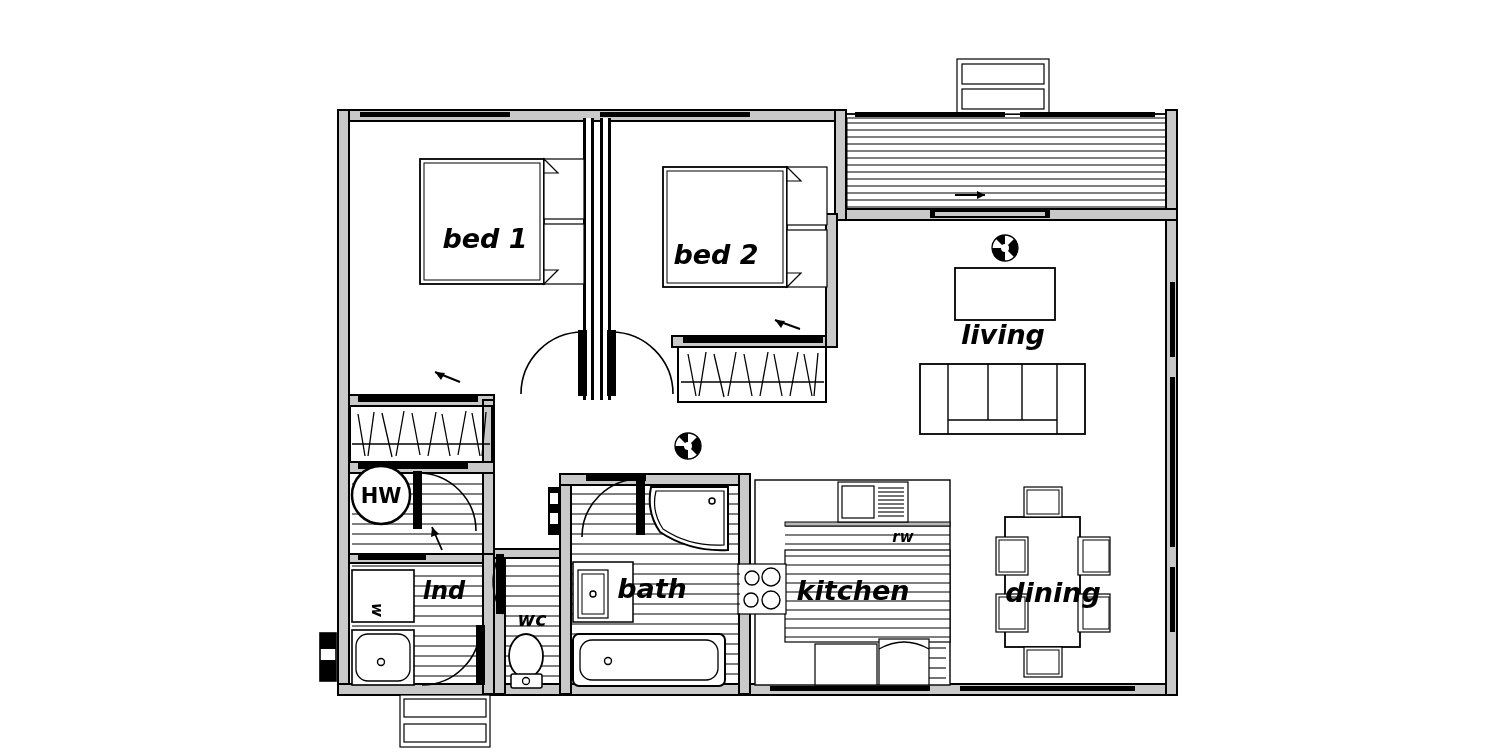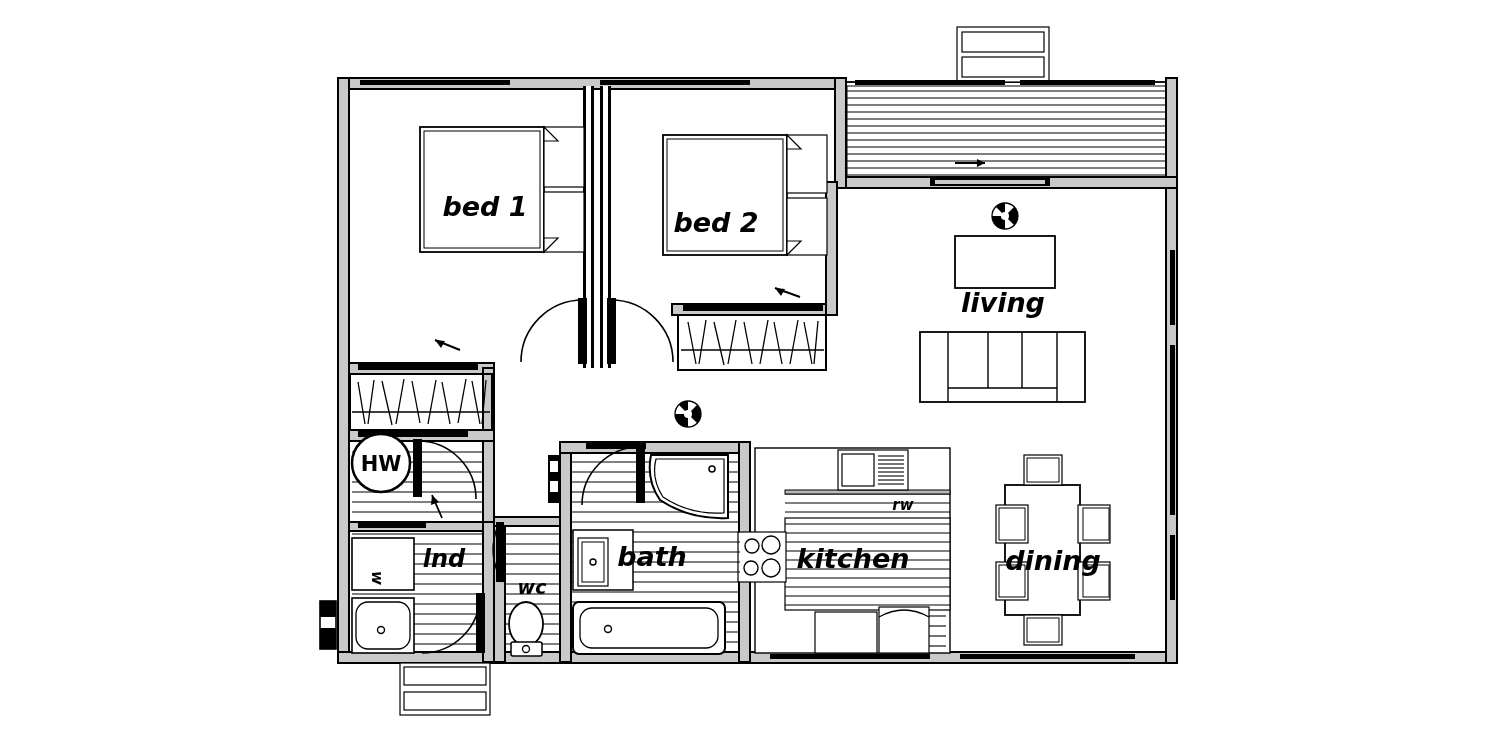--- a/index.html
+++ b/index.html
@@ -10,20 +10,21 @@
     width: 1500px;
     height: 752px;
     overflow: hidden;
     font-family: "Liberation Sans", sans-serif;
   }
   #plan-root {
     position: relative;
     width: 1500px;
     height: 630px;
     background: #ffffff;
+    margin-top: 32px;
   }
   svg#floorplan {
     display: block;
     width: 1500px;
     height: 752px;
   }
   .wall-fill   { fill: #c9c9c9; stroke: #000000; stroke-width: 2; }
   .wall-solid  { fill: #000000; stroke: none; }
   .room-line   { fill: none; stroke: #000000; stroke-width: 2; }
   .thin        { fill: none; stroke: #000000; stroke-width: 1.4; }

